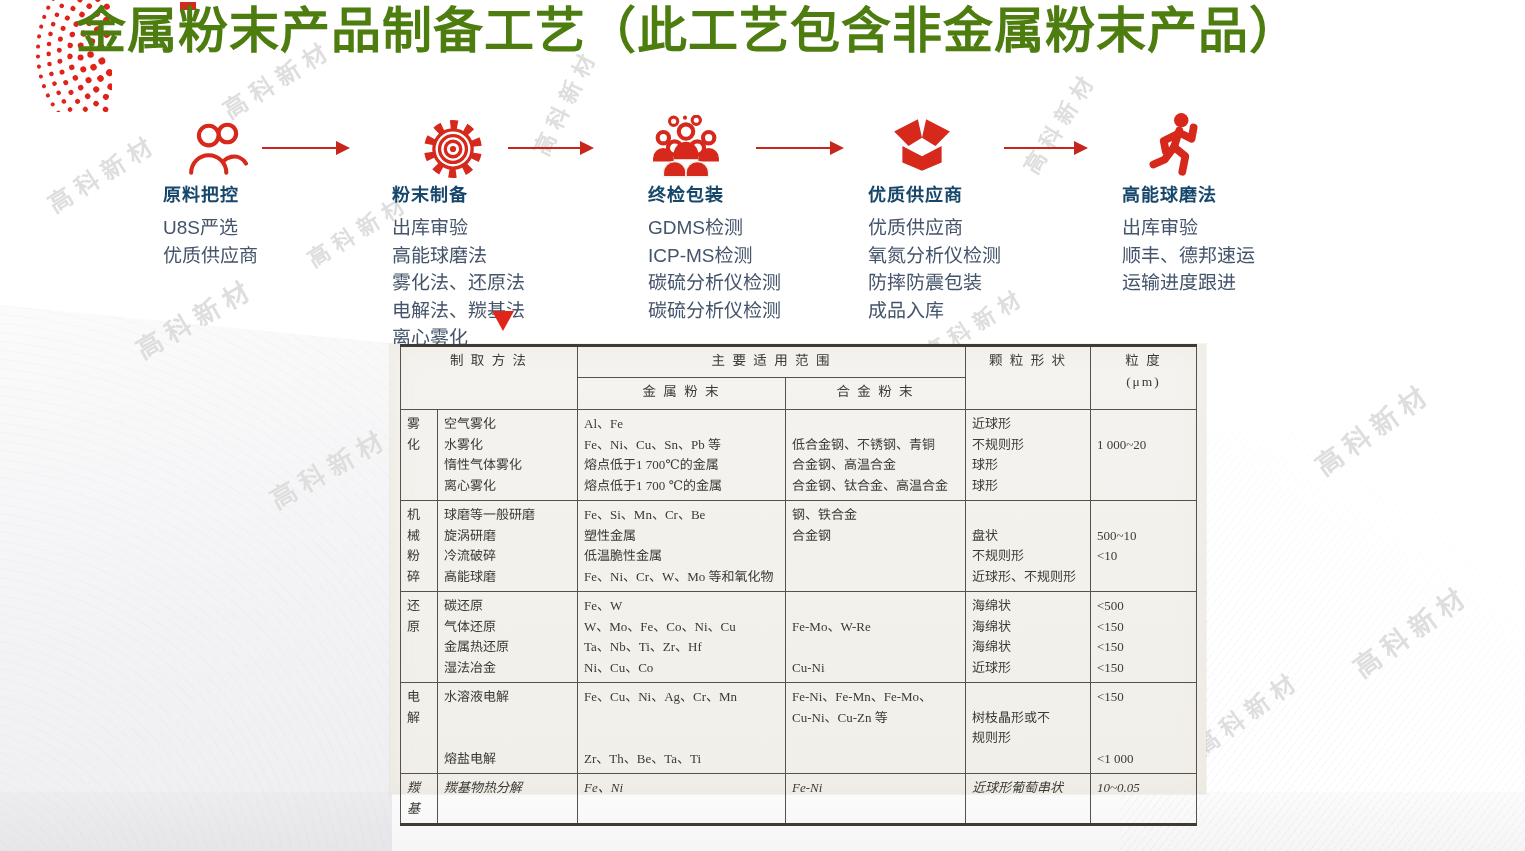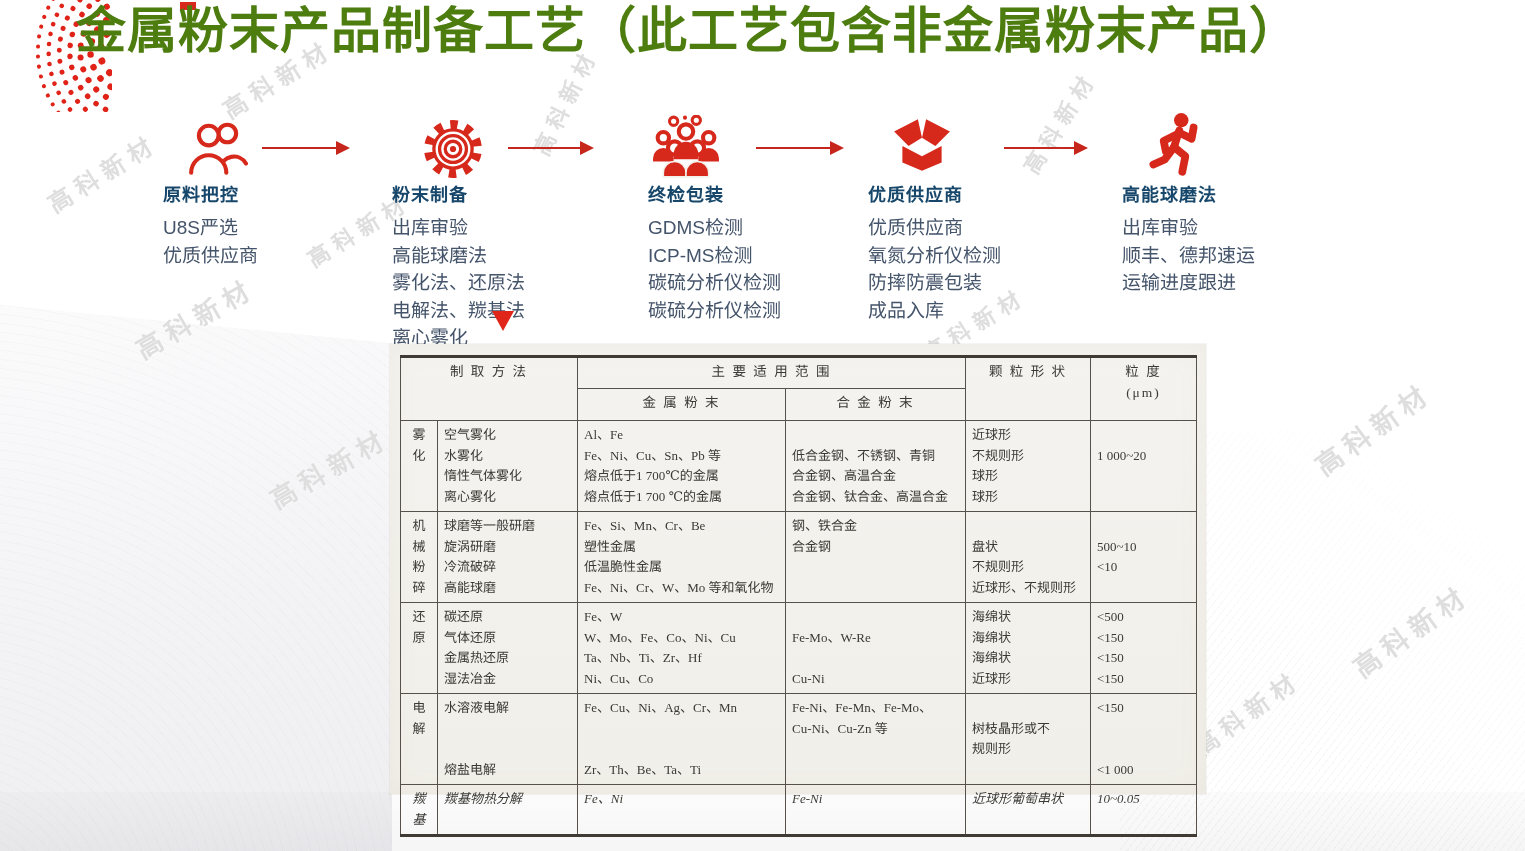--- a/index.html
+++ b/index.html
@@ -66,37 +66,37 @@
   }
   .down-triangle{
     position:absolute;left:492px;top:311px;width:0;height:0;
     border-top:20px solid #e0261b;border-left:11px solid transparent;border-right:11px solid transparent;
   }
   
   .scan{
     position:absolute;left:390px;top:344px;width:816px;height:450px;
     background:linear-gradient(180deg,#f5f3ef,#f1efe9);
     box-shadow:0 0 0 1px rgba(120,110,90,0.08), inset 0 0 30px rgba(160,150,120,0.08);
-    box-sizing:border-box;padding:11px 10px;
+    box-sizing:border-box;padding:0 10px;
   }
   table.ptable{
     width:100%;height:100%;border-collapse:collapse;table-layout:fixed;
     font-family:"Liberation Serif","DejaVu Serif",serif;color:var(--scantext);
     font-size:13px;
   }
   table.ptable td{
     border:1px solid var(--scanline);vertical-align:top;
     padding:4px 6px;line-height:20.5px;overflow:hidden;
   }
   table.ptable{border-top:3px solid #3f3b34;border-bottom:3px solid #3f3b34;}
   td.hdr{
     text-align:center;vertical-align:middle;letter-spacing:2px;
     font-size:13.5px;padding:2px;line-height:17px;
   }
-  td.g{vertical-align:middle;text-align:center;padding:2px;line-height:30px;}
+  td.g{vertical-align:middle;padding:2px;line-height:30px;}
   td.size-cell{padding-left:12px;}
   
   tr.h-row1{height:32px;} tr.h-row2{height:32px;}
   tr.r-wh{height:86px;} tr.r-jx{height:84px;} tr.r-hy{height:84px;margin-left:7px;}
   tr.r-dj{height:82px;} tr.r-tj{height:34px;font-style:italic;}
 </style>
 </head>
 <body>
 
 <div class="slide">

